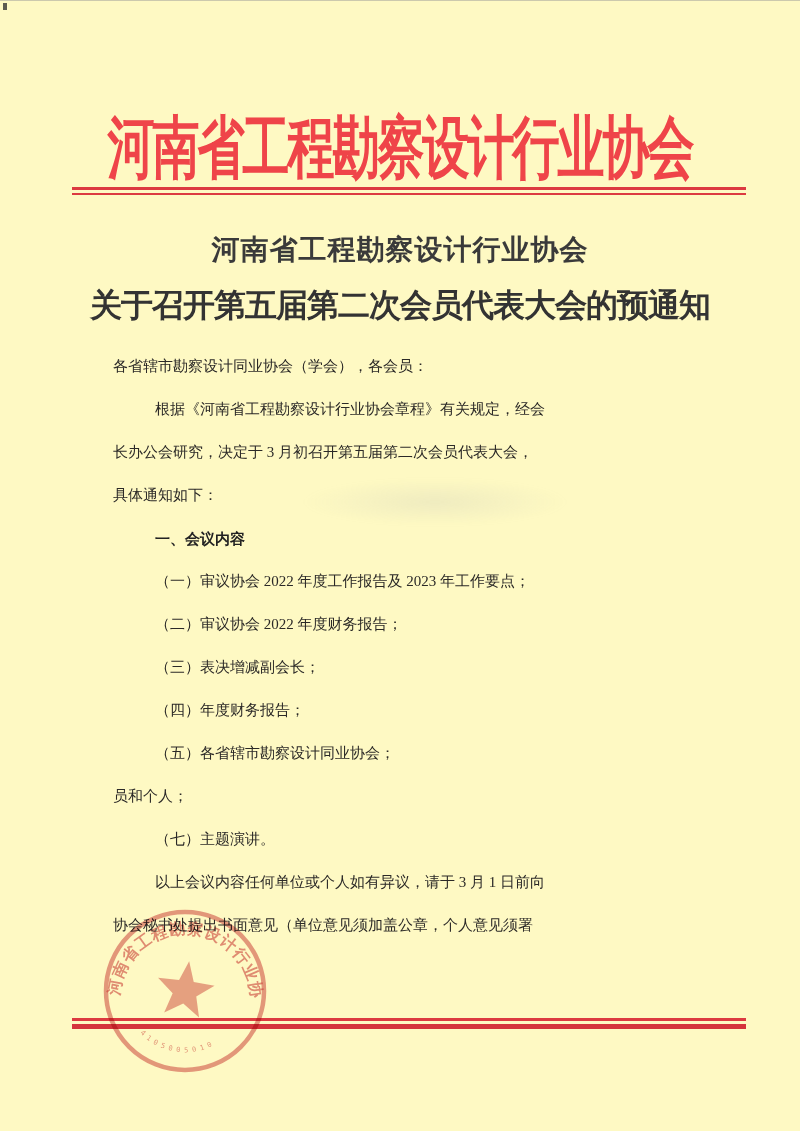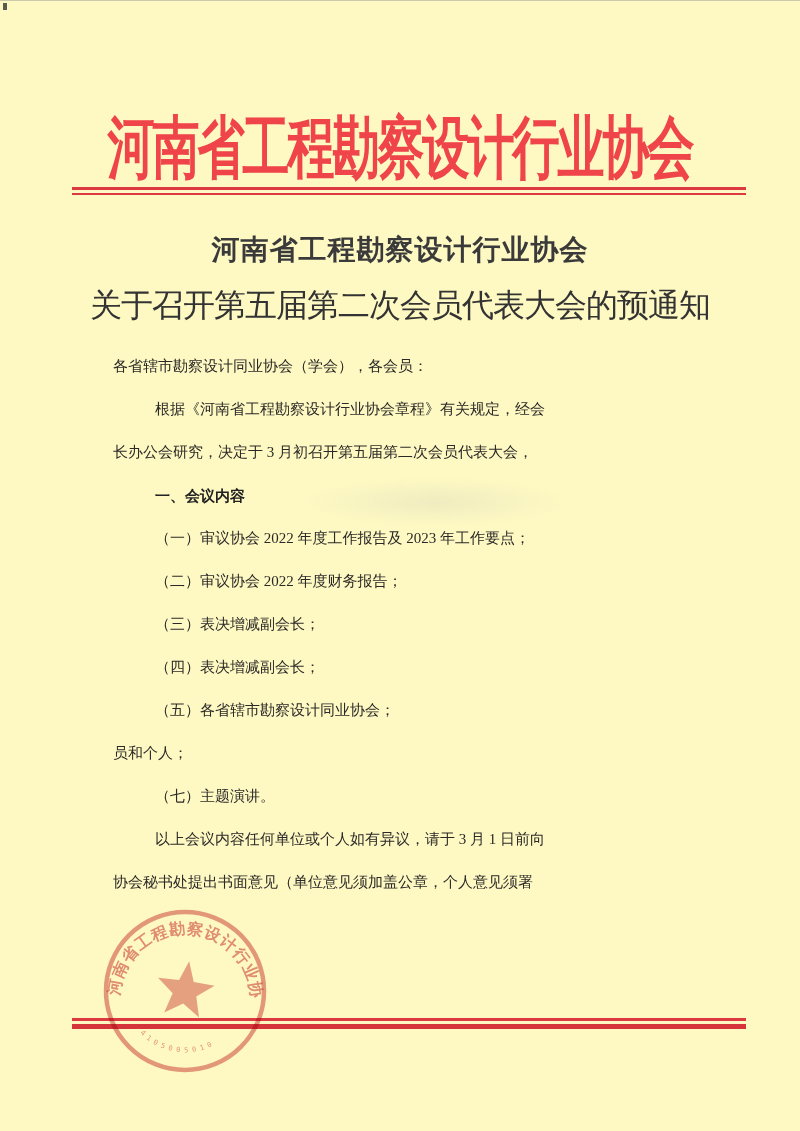--- a/index.html
+++ b/index.html
@@ -23,21 +23,21 @@
   .rule-top-b{top:193px;height:2px;background:#dc3a40;}
   .rule-bot-a{top:1018px;height:3px;background:#dc3a40;z-index:1;}
   .rule-bot-b{top:1024px;height:5px;background:#d5343b;z-index:1;}
 
   .doc-title1{
     position:absolute;left:0;top:231px;width:100%;text-align:center;
     font-size:28px;font-weight:bold;color:#3a3a3a;letter-spacing:1px;
   }
   .doc-title2{
     position:absolute;left:0;top:284px;width:100%;text-align:center;
-    font-size:32px;font-weight:normal;color:#333;letter-spacing:-1px;white-space:nowrap;
+    font-size:32px;font-weight:bold;color:#333;letter-spacing:-1px;white-space:nowrap;
   }
 
   .body-text{
     position:absolute;left:113px;top:345px;width:606px;z-index:2;
     font-size:15px;line-height:43px;color:#2b2927;
   }
   .line{height:43px;white-space:nowrap;}
   .indent{padding-left:42px;}
   .heading{font-weight:bold;font-family:"Liberation Sans","DejaVu Sans",sans-serif;color:#222;}
 
@@ -67,25 +67,26 @@
 
   <div class="doc-title1">河南省工程勘察设计行业协会</div>
   <div class="doc-title2">关于召开第五届第二次会员代表大会的预通知</div>
 
   <div class="ghost"></div>
 
   <div class="body-text">
     <div class="line">各省辖市勘察设计同业协会（学会），各会员：</div>
     <div class="line indent">根据《河南省工程勘察设计行业协会章程》有关规定，经会</div>
     <div class="line">长办公会研究，决定于 3 月初召开第五届第二次会员代表大会，</div>
+    <div class="line">具体通知如下：</div>
     <div class="line indent heading">一、会议内容</div>
     <div class="line indent">（一）审议协会 2022 年度工作报告及 2023 年工作要点；</div>
     <div class="line indent">（二）审议协会 2022 年度财务报告；</div>
     <div class="line indent">（三）表决增减副会长；</div>
-    <div class="line indent">（四）表决增减副会长；</div>
+    <div class="line indent">（四）年度财务报告；</div>
     <div class="line indent">（五）各省辖市勘察设计同业协会；</div>
     <div class="line">员和个人；</div>
     <div class="line indent">（七）主题演讲。</div>
     <div class="line indent">以上会议内容任何单位或个人如有异议，请于 3 月 1 日前向</div>
     <div class="line">协会秘书处提出书面意见（单位意见须加盖公章，个人意见须署</div>
   </div>
 
   <div class="rule rule-bot-a"></div>
   <div class="rule rule-bot-b"></div>
 

